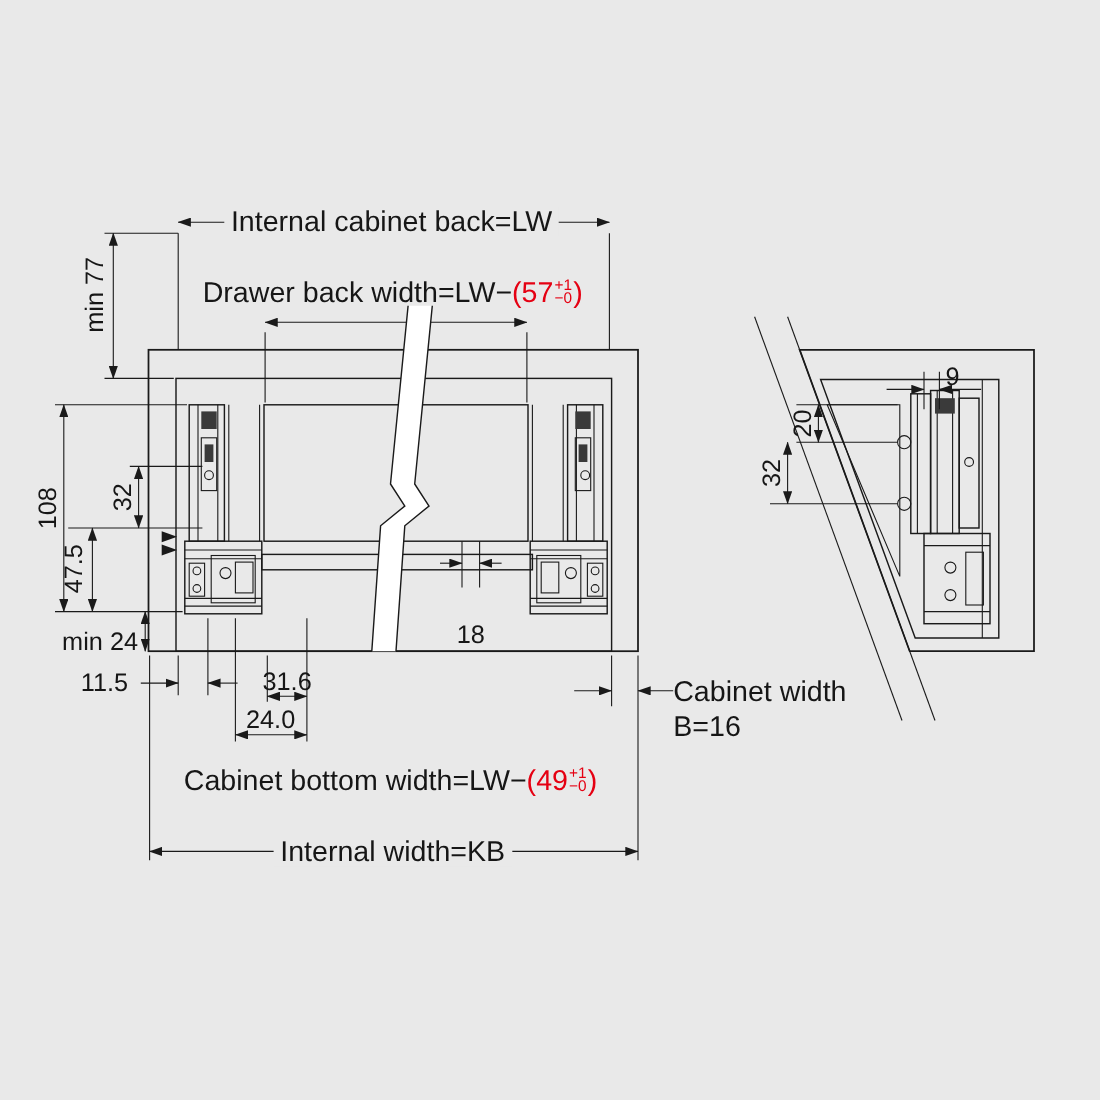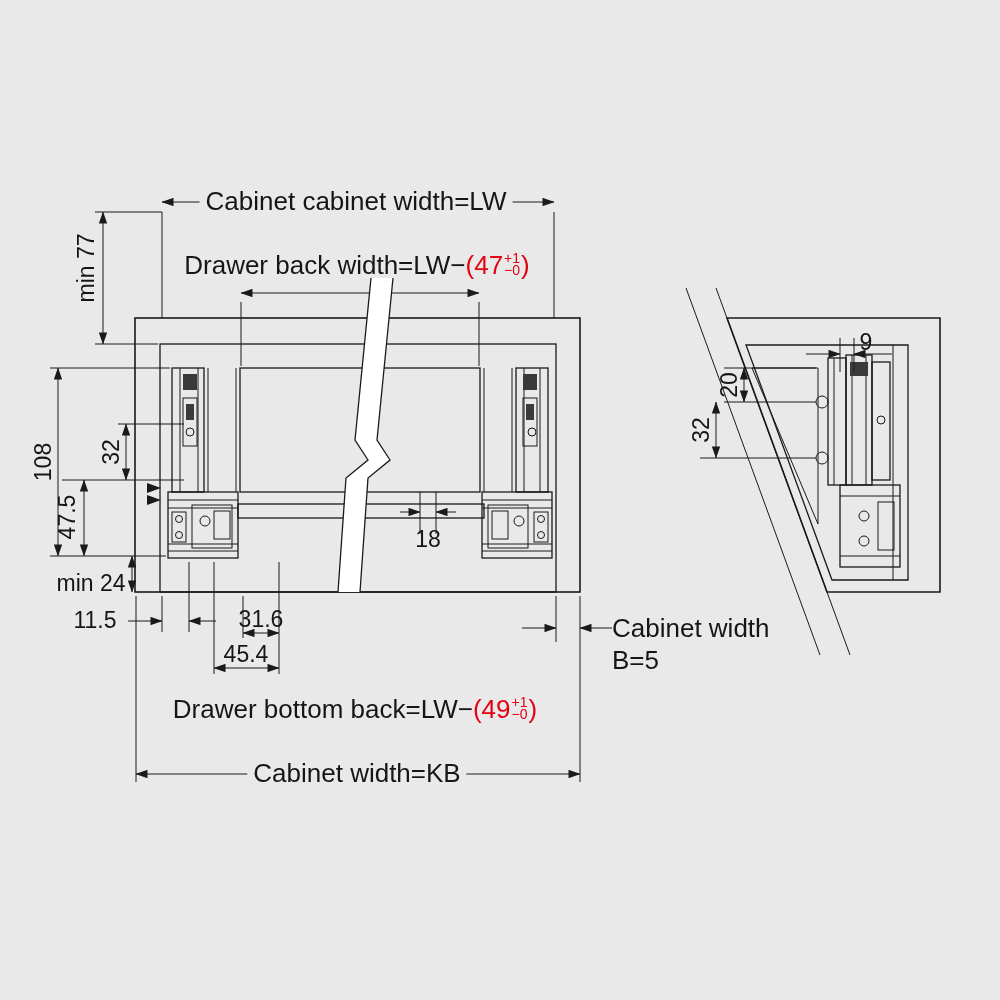--- a/index.html
+++ b/index.html
@@ -185,48 +185,48 @@
     <line x1="700" y1="458" x2="816" y2="458" class="thin"></line>
     <line x1="744" y1="368" x2="744" y2="402" class="thin" marker-start="url(#arr)" marker-end="url(#arr)"></line>
     <line x1="716" y1="402" x2="716" y2="458" class="thin" marker-start="url(#arr)" marker-end="url(#arr)"></line>
     <line x1="840" y1="338" x2="840" y2="372" class="thin"></line>
     <line x1="854" y1="338" x2="854" y2="372" class="thin"></line>
     <line x1="806" y1="354" x2="840" y2="354" class="thin" marker-end="url(#arr)"></line>
     <line x1="892" y1="354" x2="854" y2="354" class="thin" marker-end="url(#arr)"></line>
   </g>
 </svg>
 
-<div class="t bg" style="left:356px;top:202px">Cabinet cabinet width=LW</div>
+<div class="t bg" style="left:356px;top:202px">Internal cabinet back=LW</div>
 
 <div class="t" style="left:357px;top:266px">
-  <span>Drawer back width=LW−</span><span class="red">(47</span><span class="tol red">
+  <span>Drawer back width=LW−</span><span class="red">(57</span><span class="tol red">
         <span>+1</span>
         <span>−0</span>
       </span><span class="red">)</span>
 </div>
 
 <div class="t rot n" style="left:86px;top:268px">min 77</div>
 <div class="t rot n" style="left:43px;top:462px">108</div>
 <div class="t rot n" style="left:111px;top:452px">32</div>
 <div class="t rot n" style="left:67px;top:517px">47.5</div>
 <div class="t n" style="left:91px;top:583px">min 24</div>
 <div class="t n" style="left:95px;top:620px">11.5</div>
 <div class="t n" style="left:261px;top:619px">31.6</div>
-<div class="t n" style="left:246px;top:654px">45.4</div>
-<div class="t n" style="left:428px;top:539px">18</div>
+<div class="t n" style="left:246px;top:654px">24.0</div>
+<div class="t n" style="left:428px;top:577px">18</div>
 
 <div class="t" style="left:355px;top:710px">
-  <span>Drawer bottom back=LW−</span><span class="red">(49</span><span class="tol red">
+  <span>Cabinet bottom width=LW−</span><span class="red">(49</span><span class="tol red">
         <span>+1</span>
         <span>−0</span>
       </span><span class="red">)</span>
 </div>
 
-<div class="t bg" style="left:357px;top:774px">Cabinet width=KB</div>
+<div class="t bg" style="left:357px;top:774px">Internal width=KB</div>
 
 <div class="t anchorleft" style="left:612px;top:629px">Cabinet width</div>
-<div class="t anchorleft" style="left:612px;top:661px">B=5</div>
+<div class="t anchorleft" style="left:612px;top:661px">B=16</div>
 
 <div class="t n" style="left:866px;top:342px">9</div>
 <div class="t rot n" style="left:729px;top:385px">20</div>
 <div class="t rot n" style="left:701px;top:430px">32</div>
 
 </div>
 
 </body></html>

